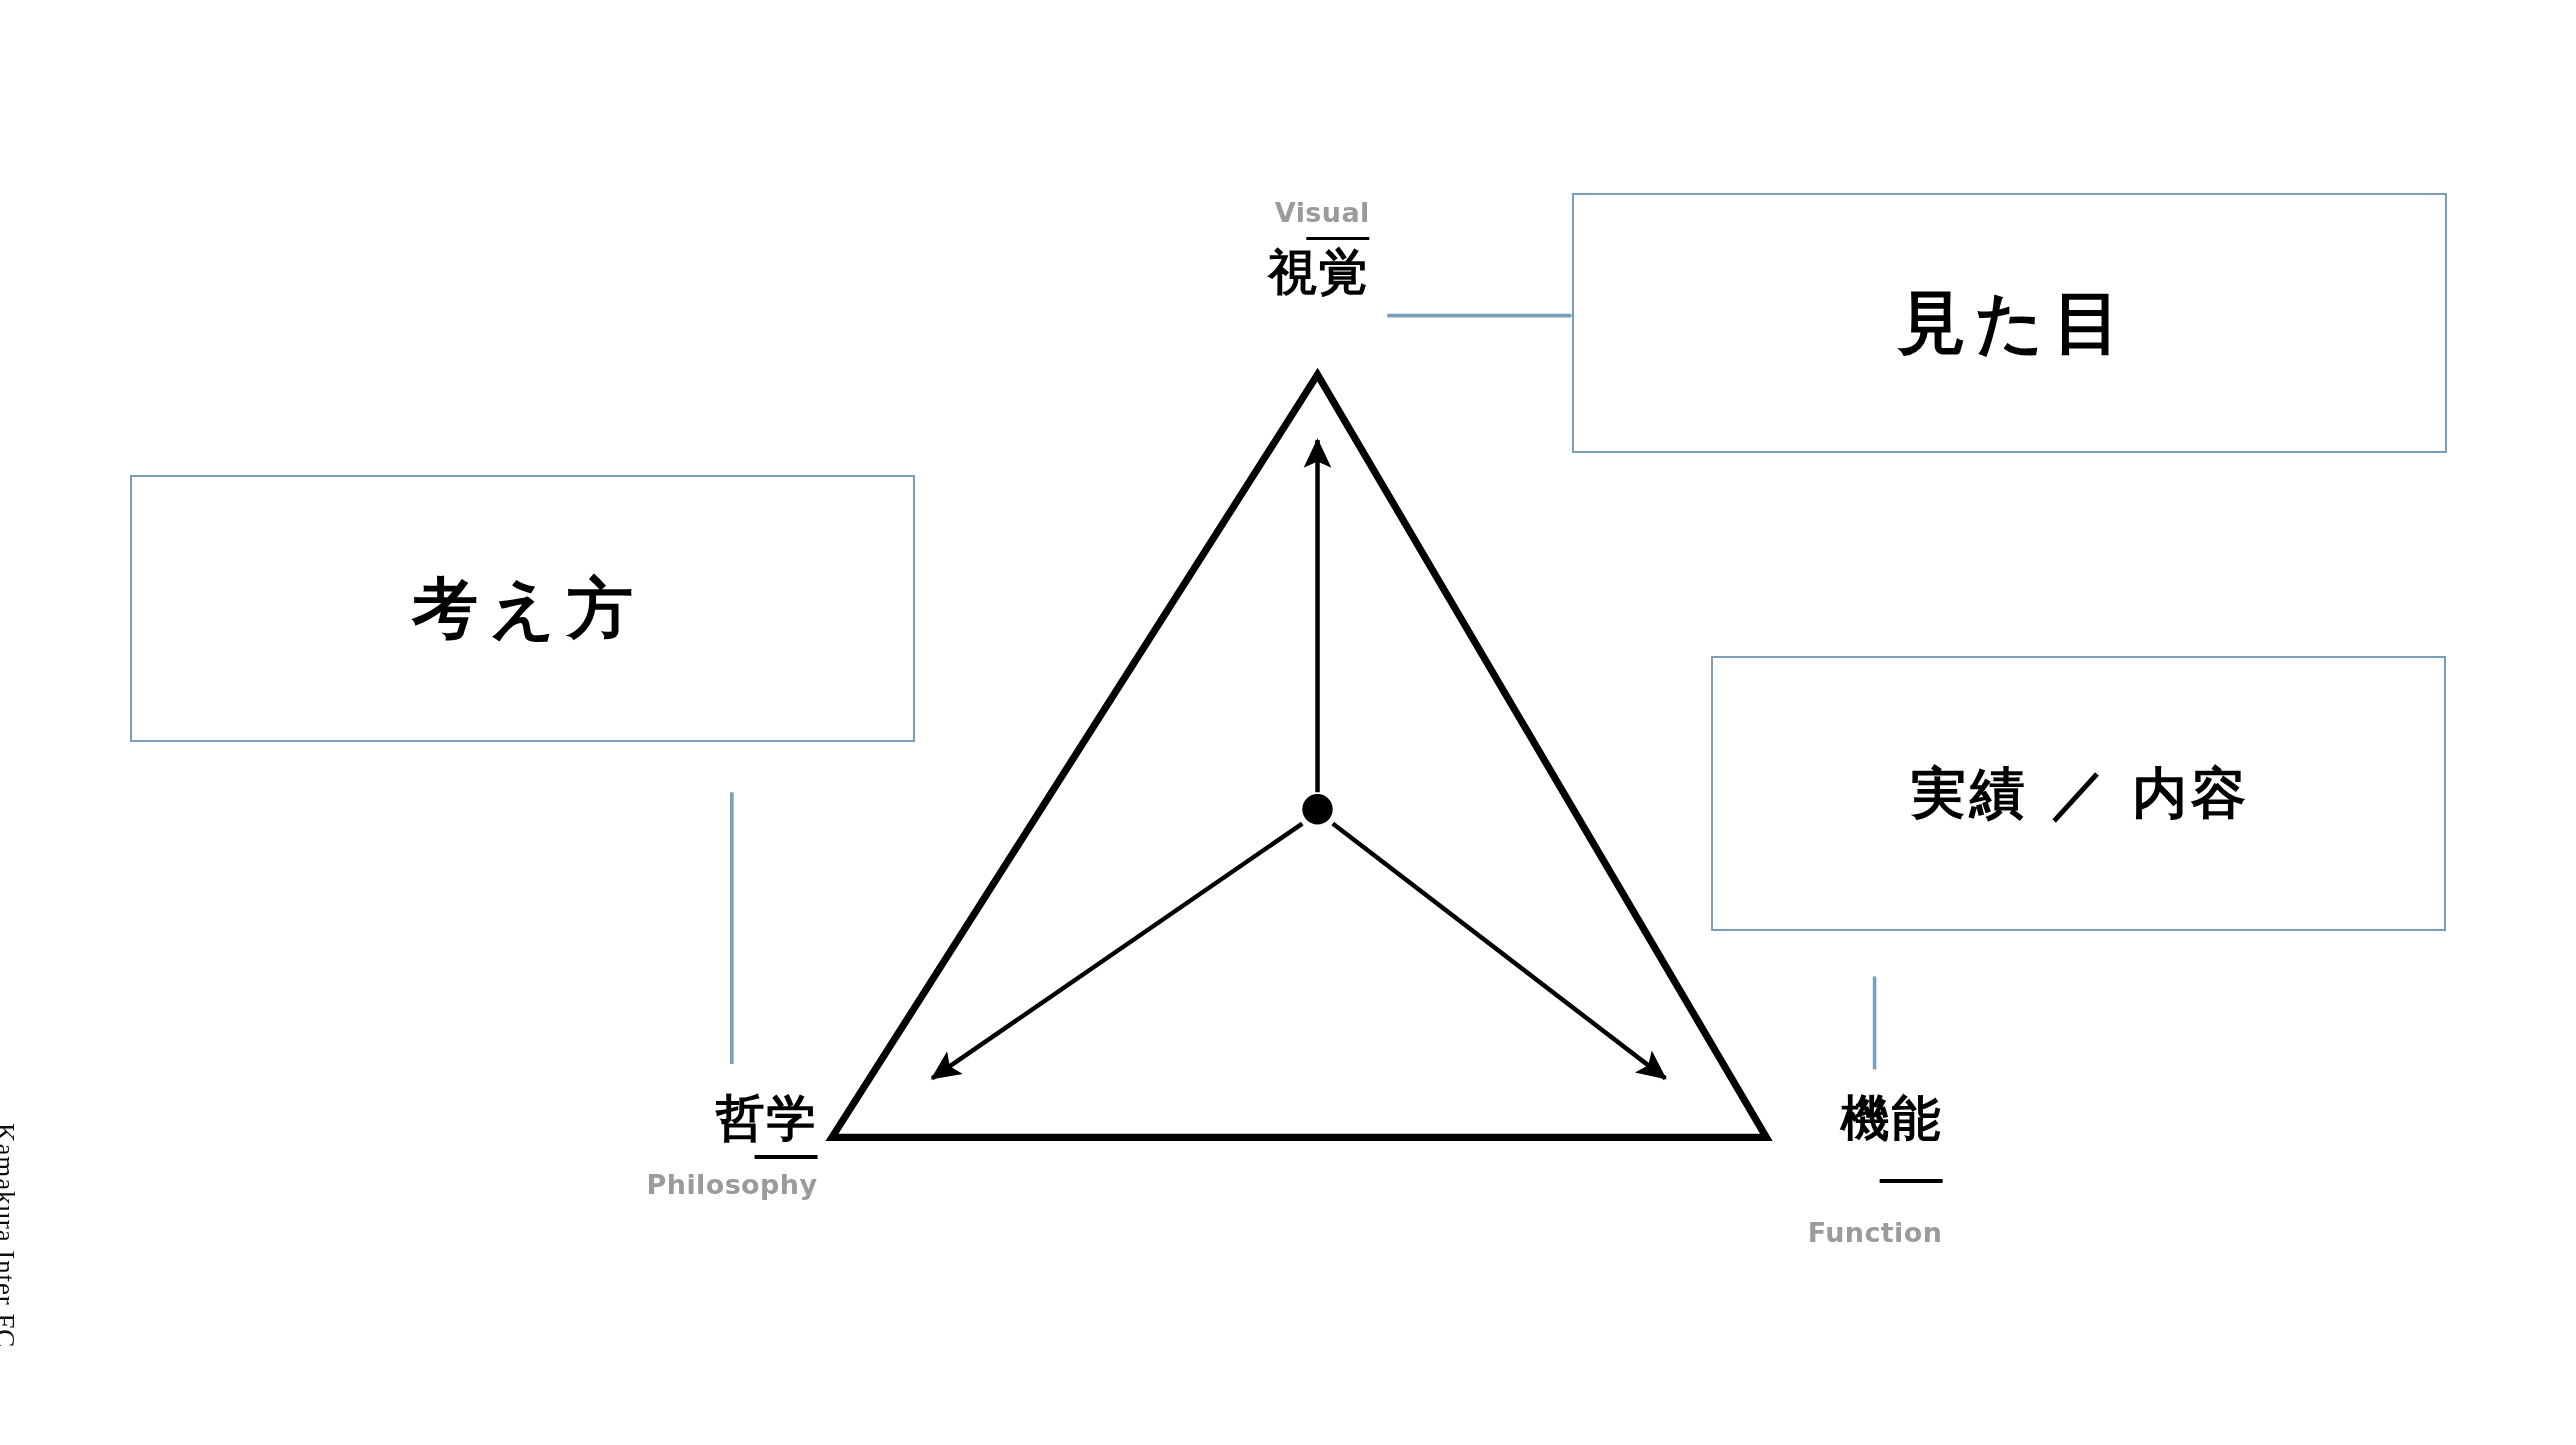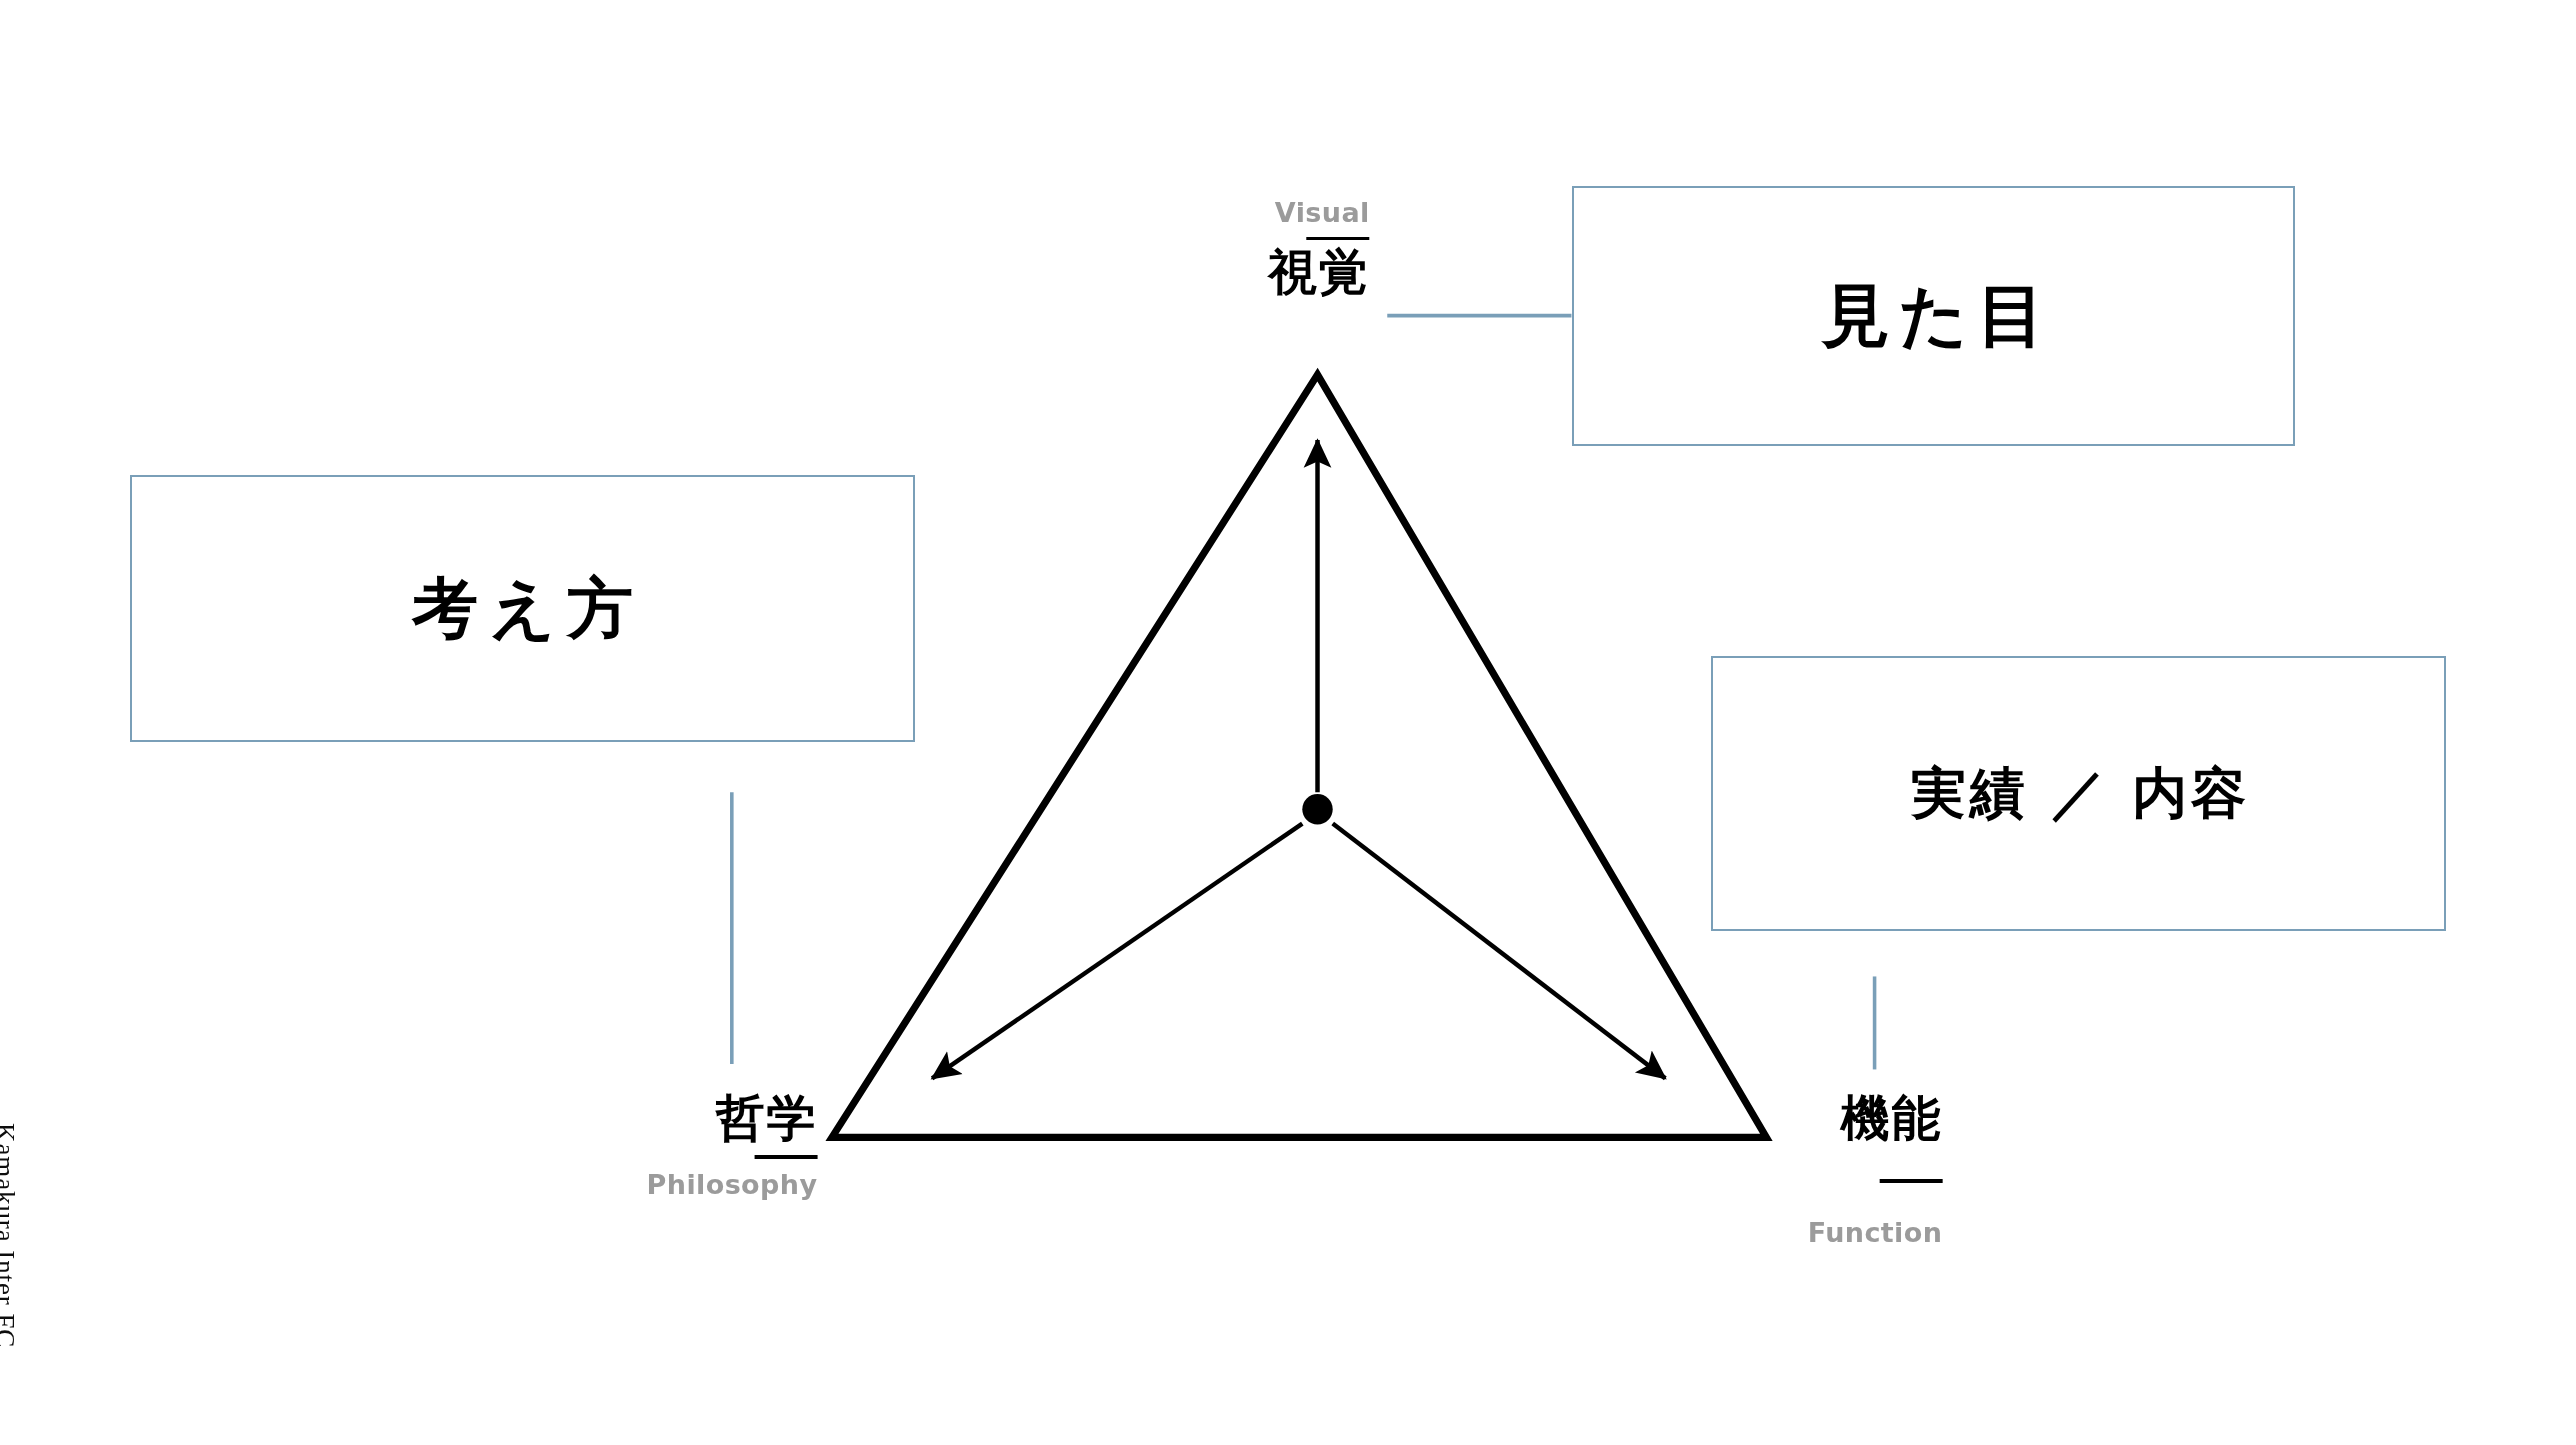--- a/index.html
+++ b/index.html
@@ -55,22 +55,22 @@
   }
   .callout-text {
     font-family: "DejaVu Sans", "Liberation Sans", sans-serif;
     font-weight: 700;
     color: #000000;
     white-space: nowrap;
     line-height: 1;
   }
   #box-appearance {
     left: 1572px;
-    top: 186px;
-    width: 723px;
+    top: 193px;
+    width: 875px;
     height: 260px;
   }
   #box-appearance .callout-text {
     font-size: 68px;
     letter-spacing: 9px;
     text-indent: 9px;
   }
   #box-philosophy-detail {
     left: 130px;
     top: 475px;

